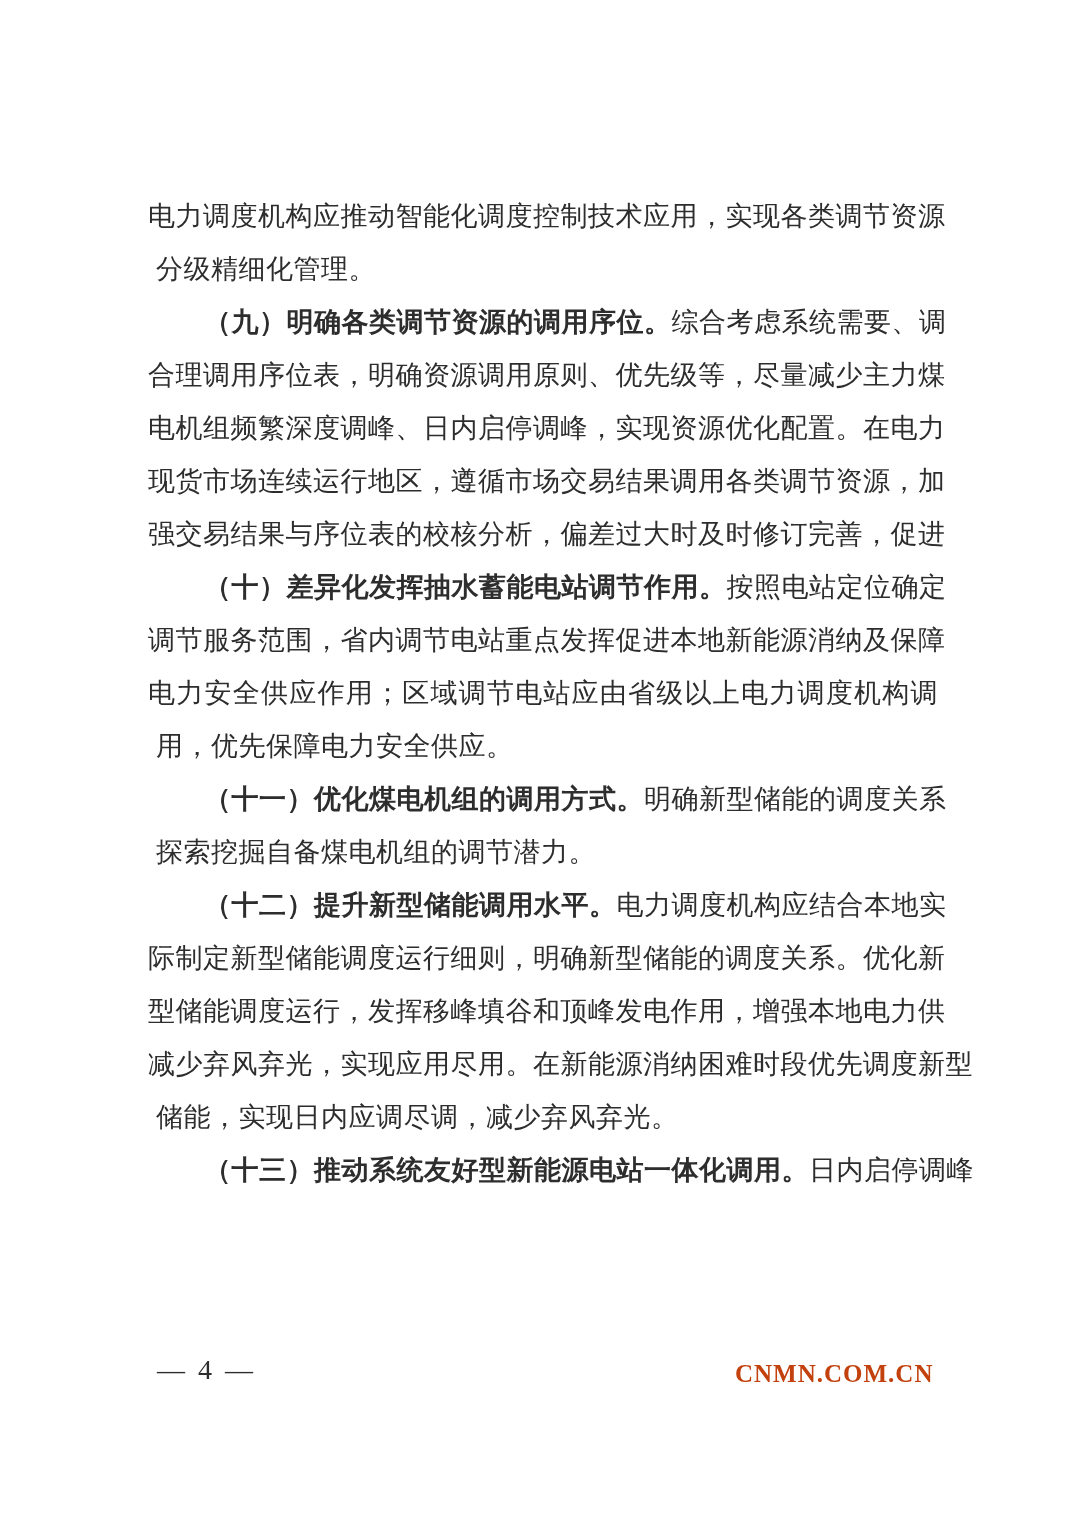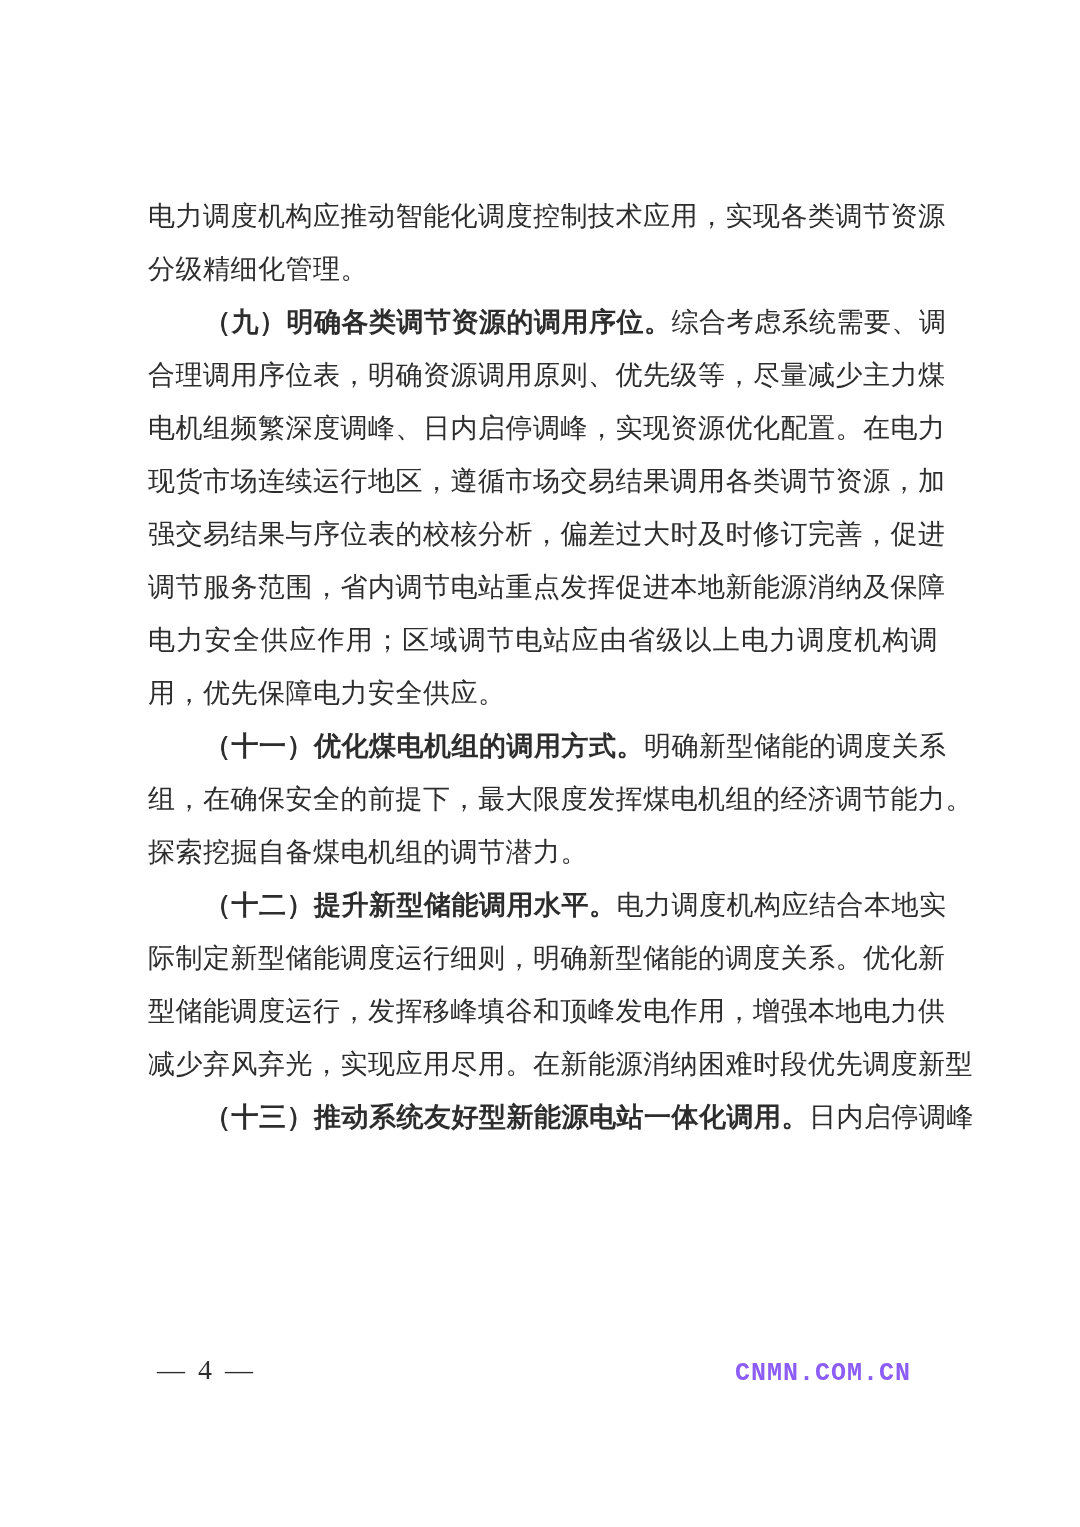--- a/index.html
+++ b/index.html
@@ -31,74 +31,76 @@
     white-space: nowrap;
     text-align: justify;
     text-align-last: justify;
     text-justify: inter-character;
     letter-spacing: 0.5px;
   }
   .line.indent { text-indent: 56px; }
   .line.last {
     text-align: right;
     text-align-last: left;
+    margin-left: 8px;
   }
   .b { font-weight: 700; }
   .page-number {
     position: absolute;
     left: 157px;
     top: 1352px;
     font-size: 28px;
     line-height: 36px;
     color: #2d2d2d;
     letter-spacing: 3px;
   }
   .watermark {
     position: absolute;
     left: 735px;
     top: 1360px;
-    font-family: Liberation Mono, monospace;
+    font-family: Liberation Serif, serif;
     font-weight: 700;
     font-size: 25px;
     line-height: 28px;
-    color: #8b5cf6;
+    color: #c2410c;
     letter-spacing: 1px;
   }
 </style>
 </head>
 <body>
 
 <div class="page">
   <div class="text-block">
       <div class="paragraph">
         <div class="line"><span>电力调度机构应推动智能化调度控制技术应用，实现各类调节资源</span></div>
         <div class="line last"><span>分级精细化管理。</span></div>
       </div>
       <div class="paragraph">
         <div class="line indent"><span class="b">（九）明确各类调节资源的调用序位。</span><span>综合考虑系统需要、调</span></div>
         <div class="line"><span>合理调用序位表，明确资源调用原则、优先级等，尽量减少主力煤</span></div>
         <div class="line"><span>电机组频繁深度调峰、日内启停调峰，实现资源优化配置。在电力</span></div>
         <div class="line"><span>现货市场连续运行地区，遵循市场交易结果调用各类调节资源，加</span></div>
         <div class="line"><span>强交易结果与序位表的校核分析，偏差过大时及时修订完善，促进</span></div>
       </div>
       <div class="paragraph">
+        <div class="line indent"><span class="b">（十）差异化发挥抽水蓄能电站调节作用。</span><span>按照电站定位确定</span></div>
         <div class="line"><span>调节服务范围，省内调节电站重点发挥促进本地新能源消纳及保障</span></div>
         <div class="line"><span>电力安全供应作用；区域调节电站应由省级以上电力调度机构调</span></div>
         <div class="line last"><span>用，优先保障电力安全供应。</span></div>
       </div>
       <div class="paragraph">
         <div class="line indent"><span class="b">（十一）优化煤电机组的调用方式。</span><span>明确新型储能的调度关系</span></div>
-        <div class="line"><span>组，在确保安全的前提下，最大限度发挥煤电机组的经济调节能力。</span></div>
         <div class="line last"><span>探索挖掘自备煤电机组的调节潜力。</span></div>
       </div>
       <div class="paragraph">
         <div class="line indent"><span class="b">（十二）提升新型储能调用水平。</span><span>电力调度机构应结合本地实</span></div>
         <div class="line"><span>际制定新型储能调度运行细则，明确新型储能的调度关系。优化新</span></div>
         <div class="line"><span>型储能调度运行，发挥移峰填谷和顶峰发电作用，增强本地电力供</span></div>
         <div class="line"><span>减少弃风弃光，实现应用尽用。在新能源消纳困难时段优先调度新型</span></div>
+        <div class="line last"><span>储能，实现日内应调尽调，减少弃风弃光。</span></div>
       </div>
       <div class="paragraph">
         <div class="line indent"><span class="b">（十三）推动系统友好型新能源电站一体化调用。</span><span>日内启停调峰</span></div>
       </div>
     </div>
   <div class="page-number">— 4 —</div>
   <div class="watermark">CNMN.COM.CN</div>
 </div>
 
 </body></html>

